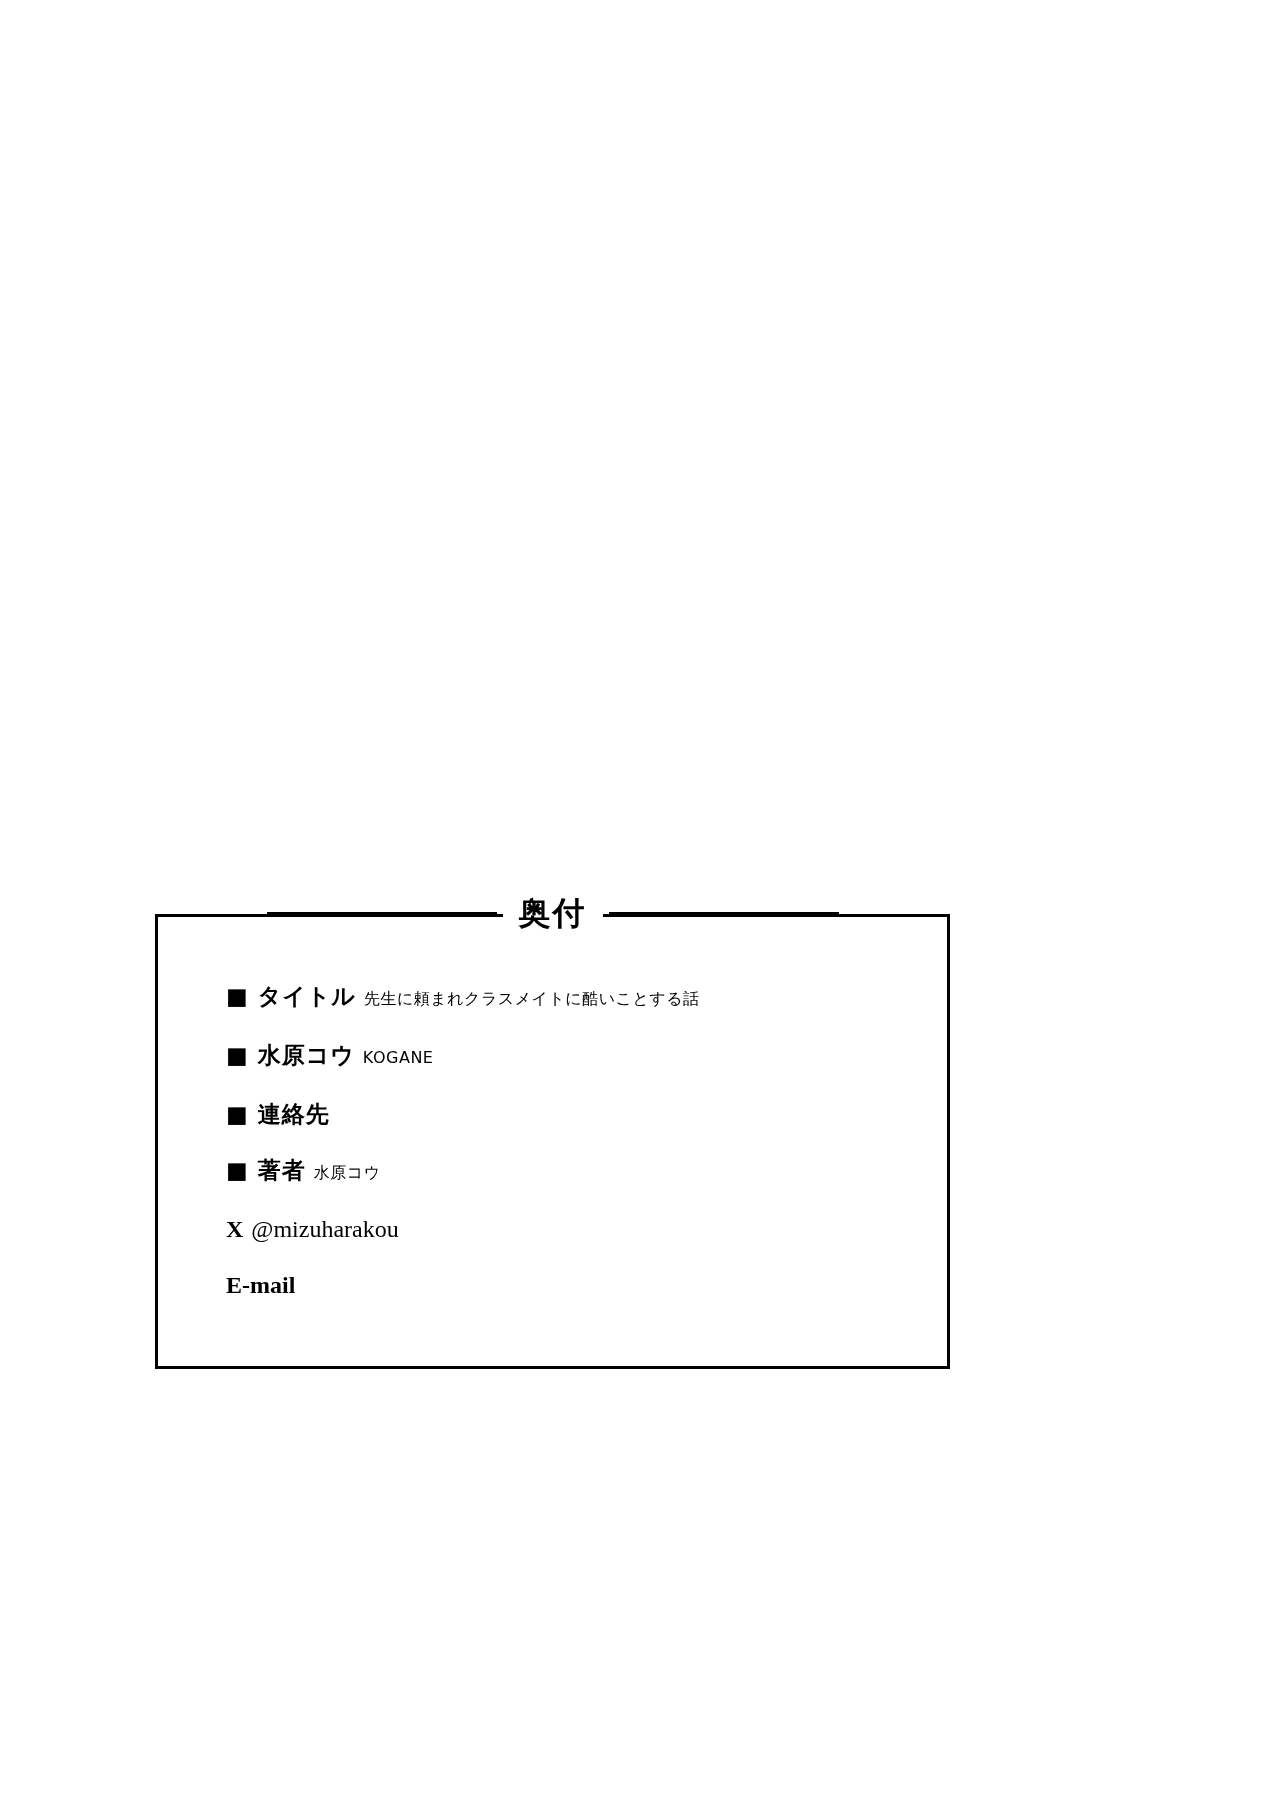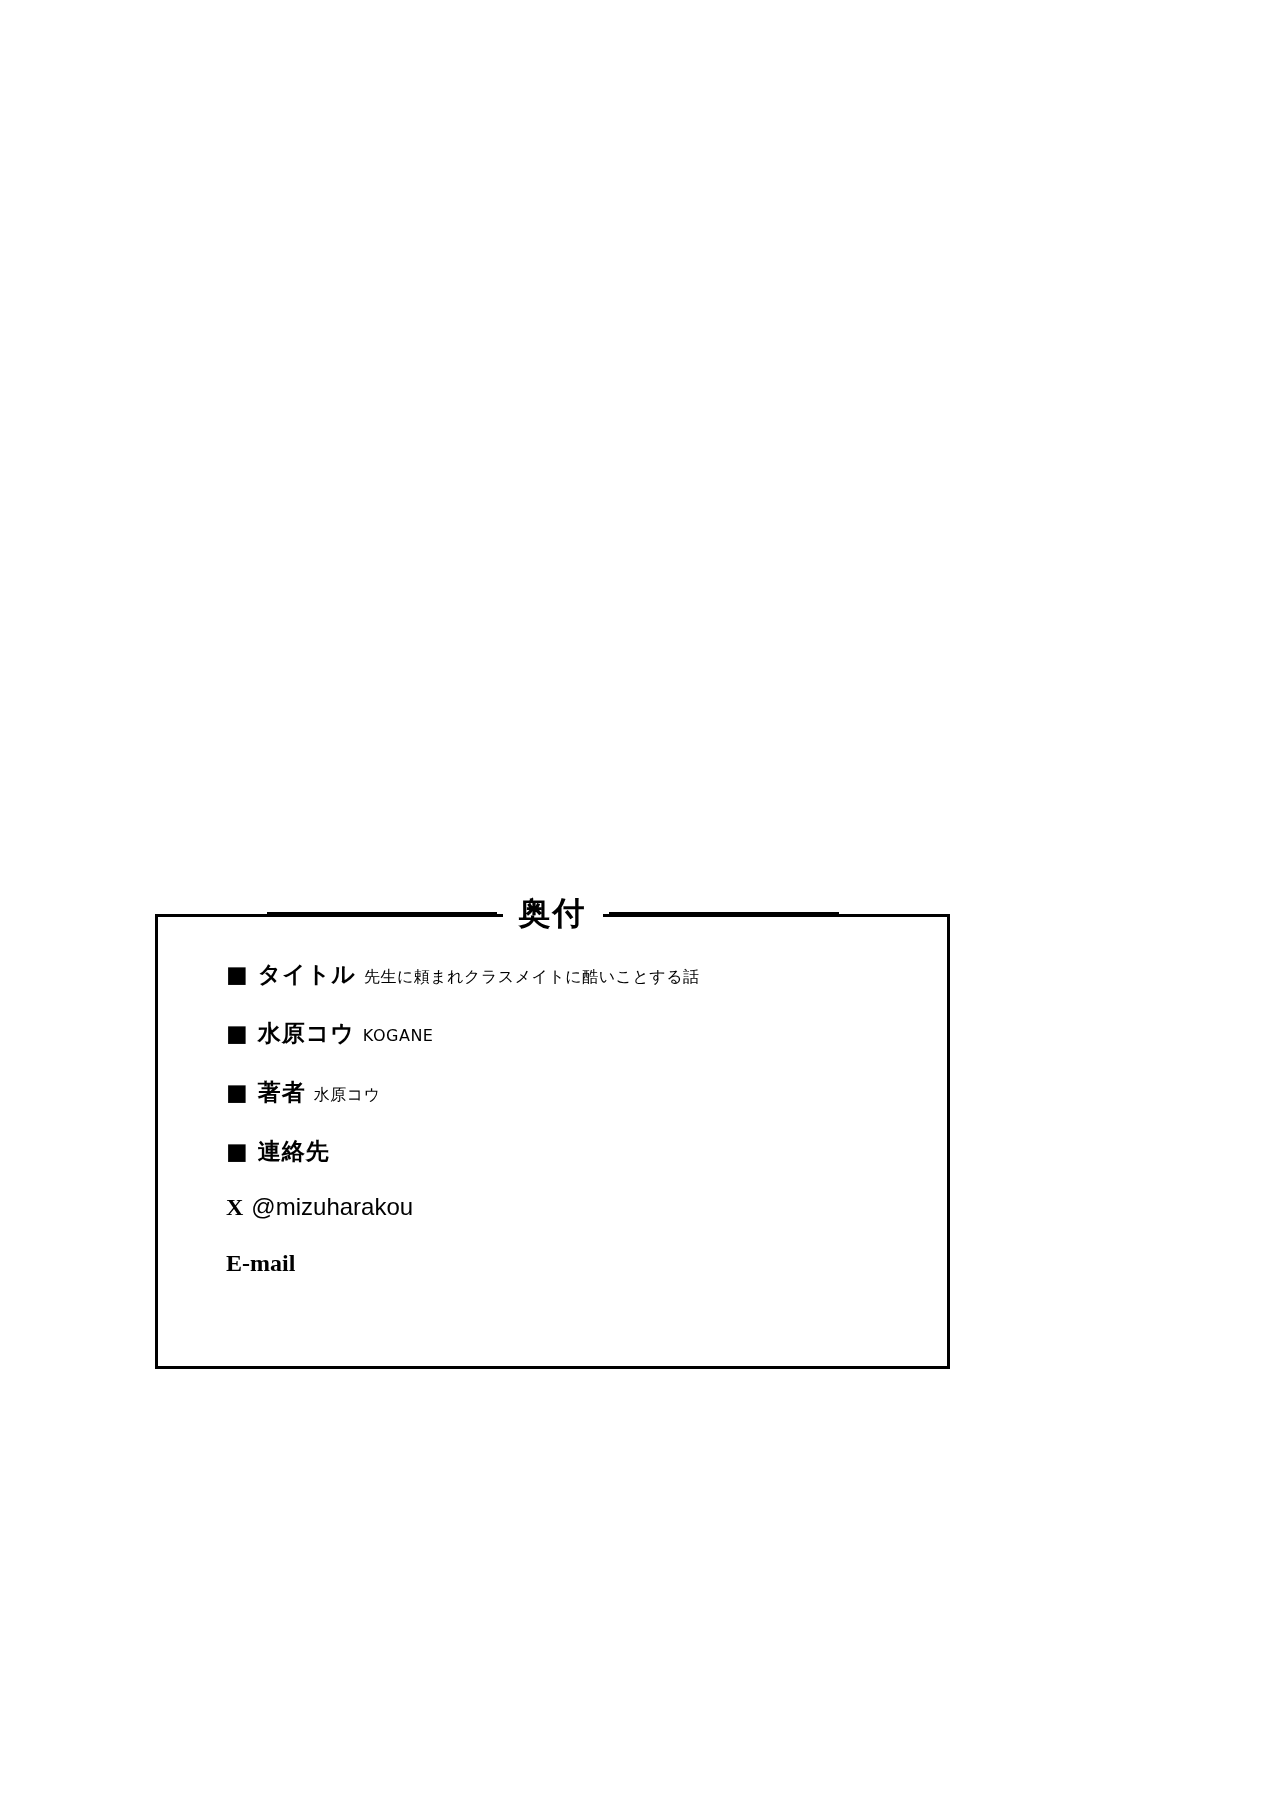--- a/index.html
+++ b/index.html
@@ -59,21 +59,21 @@
     font-weight: bold;
     font-size: 32px;
     line-height: 40px;
     letter-spacing: 2px;
     white-space: nowrap;
   }
 
   .colophon-body {
     position: absolute;
     left: 68px;
-    top: 42px;
+    top: 64px;
     right: 30px;
   }
 
   .row {
     display: flex;
     align-items: baseline;
     margin-bottom: 26px;
     white-space: nowrap;
   }
 
@@ -99,21 +99,21 @@
     white-space: nowrap;
   }
   .contact-key {
     font-family: "Liberation Serif", "DejaVu Serif", serif;
     font-weight: bold;
     font-size: 24px;
     line-height: 30px;
     margin-right: 8px;
   }
   .contact-val {
-    font-family: Liberation Sans, sans-serif;
+    font-family: Liberation Serif, serif;
     font-size: 24px;
     line-height: 30px;
   }
   .row:last-child, .contact-row:last-child { margin-bottom: 0; align-items: flex-end; }
 </style>
 </head>
 <body>
 
 <div class="page">
 
@@ -131,27 +131,27 @@
         <span class="bullet-key">■ タイトル</span>
         <span class="value">先生に頼まれクラスメイトに酷いことする話</span>
       </div>
 
       <div class="row">
         <span class="bullet-key">■ 水原コウ</span>
         <span class="value">KOGANE</span>
       </div>
 
       <div class="row">
-        <span class="bullet-key">■ 著者</span>
-        <span class="value">水原コウ</span>
+        <span class="bullet-key">■ 連絡先</span>
+        <span class="value"></span>
       </div>
 
       <div class="row">
-        <span class="bullet-key">■ 連絡先</span>
-        <span class="value"></span>
+        <span class="bullet-key">■ 著者</span>
+        <span class="value">水原コウ</span>
       </div>
 
       <div class="contact-row">
         <span class="contact-key">X</span>
         <span class="contact-val">@mizuharakou</span>
       </div>
 
       <div class="contact-row">
         <span class="contact-key">E-mail</span>
       </div>

